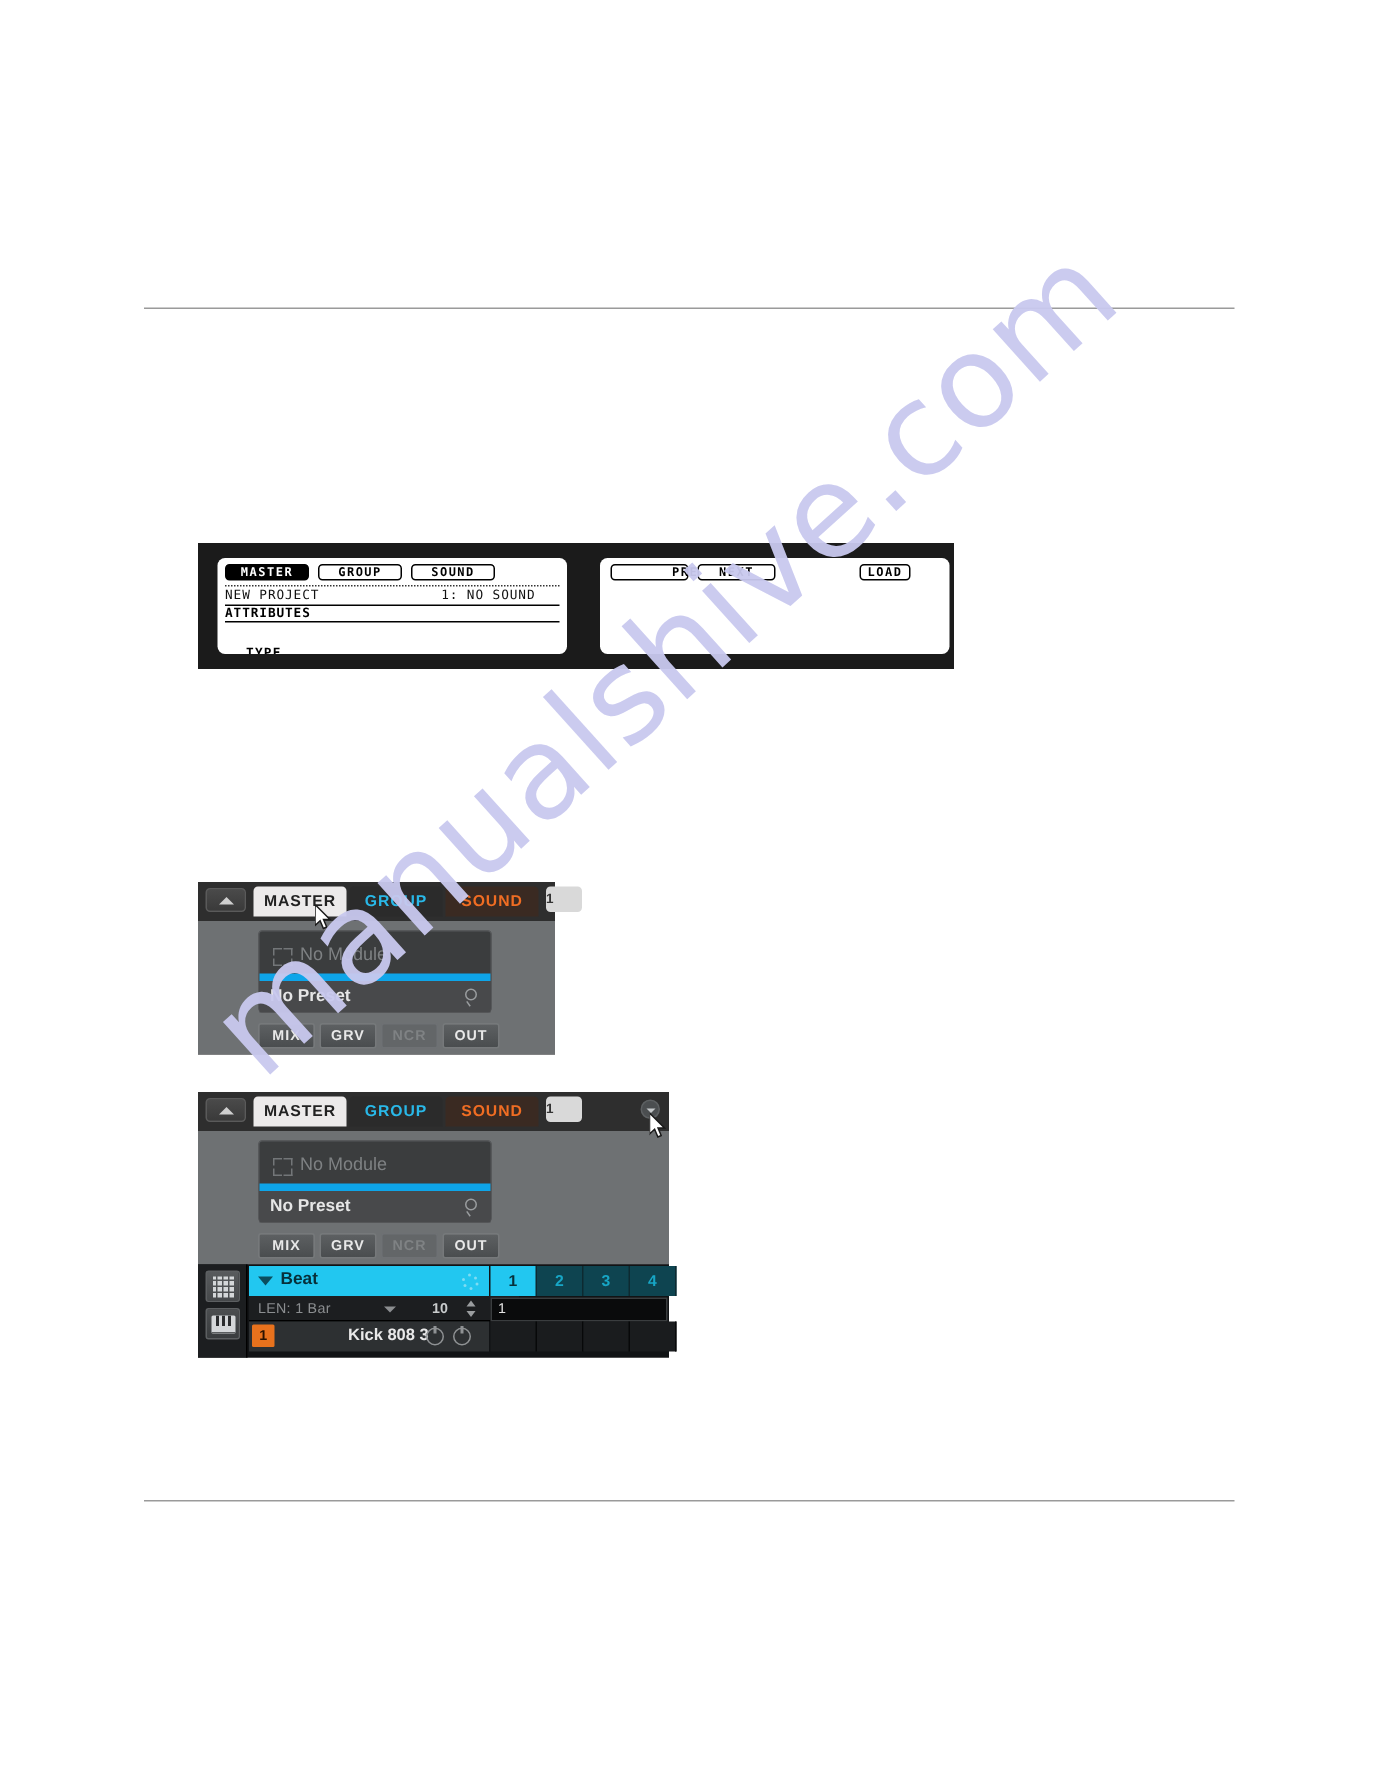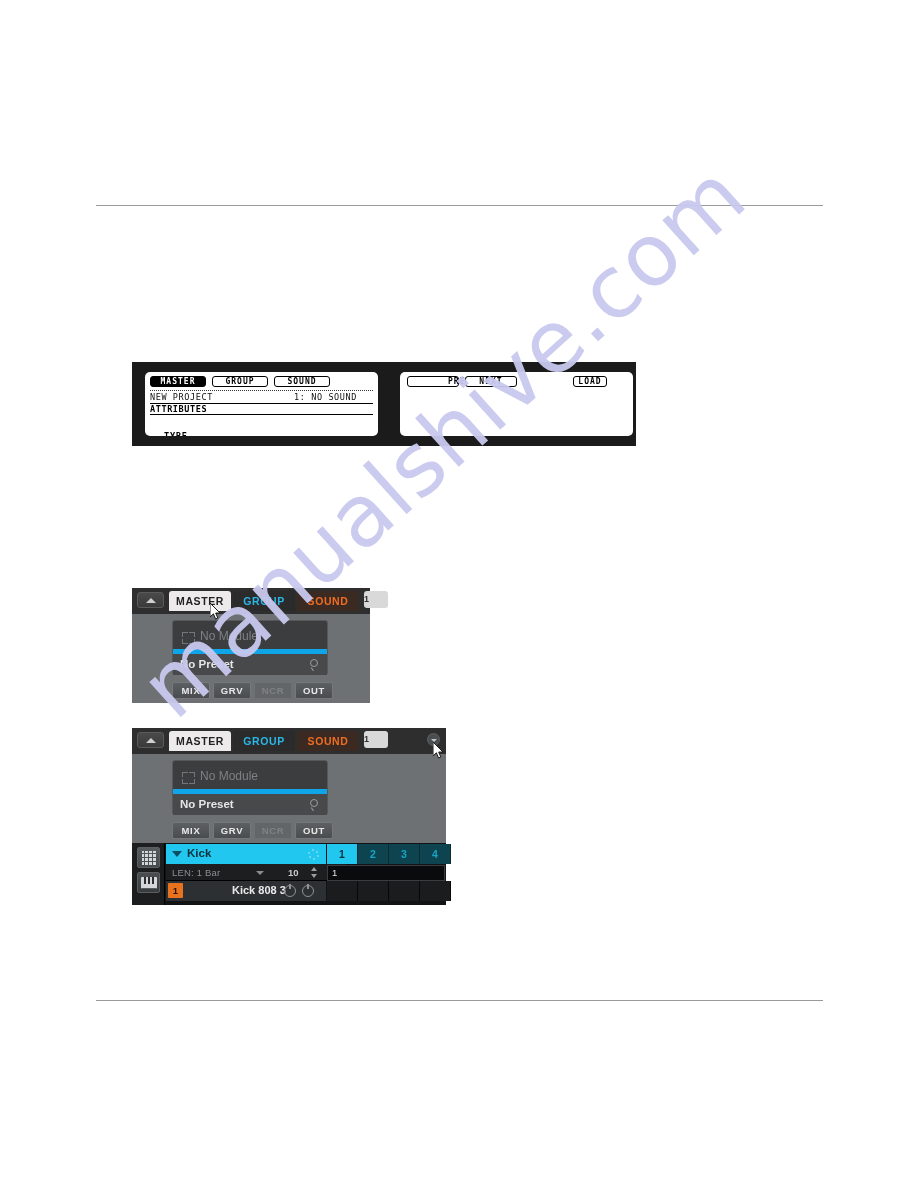--- a/index.html
+++ b/index.html
@@ -610,21 +610,21 @@
             <i></i>
             <i></i>
             <i></i>
             <b></b>
           </div>
       </div>
     </div>
 
     <div class="grp-header" style="left:34px;top:1px;width:160px;">
       <div class="grp-caret"></div>
-      <div class="grp-name">Kick</div>
+      <div class="grp-name">Beat</div>
       <div class="grp-dots">
         <i style="left:4px;top:0;"></i>
           <i style="left:8px;top:2px;"></i>
           <i style="left:9px;top:6px;"></i>
         <i style="left:5px;top:9px;"></i>
           <i style="left:1px;top:7px;"></i>
           <i style="left:0px;top:3px;"></i>
       </div>
     </div>
 

